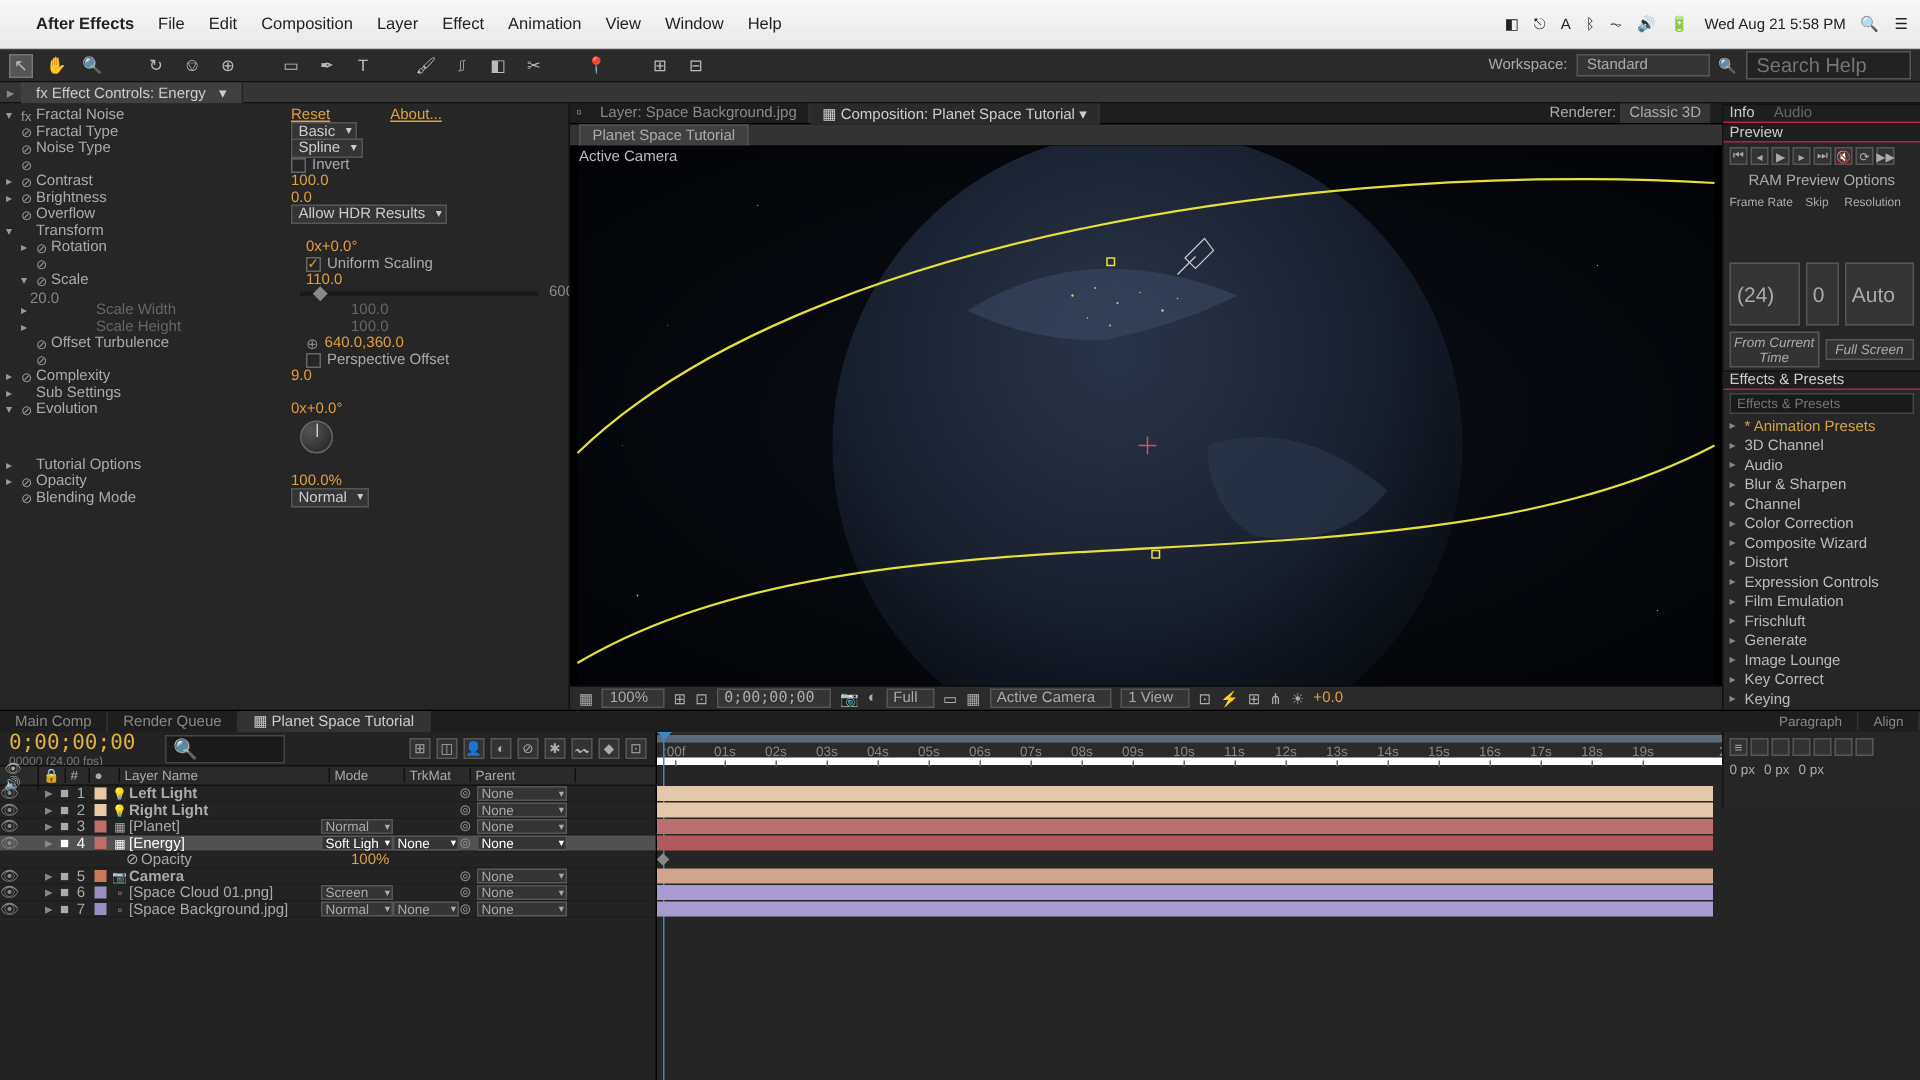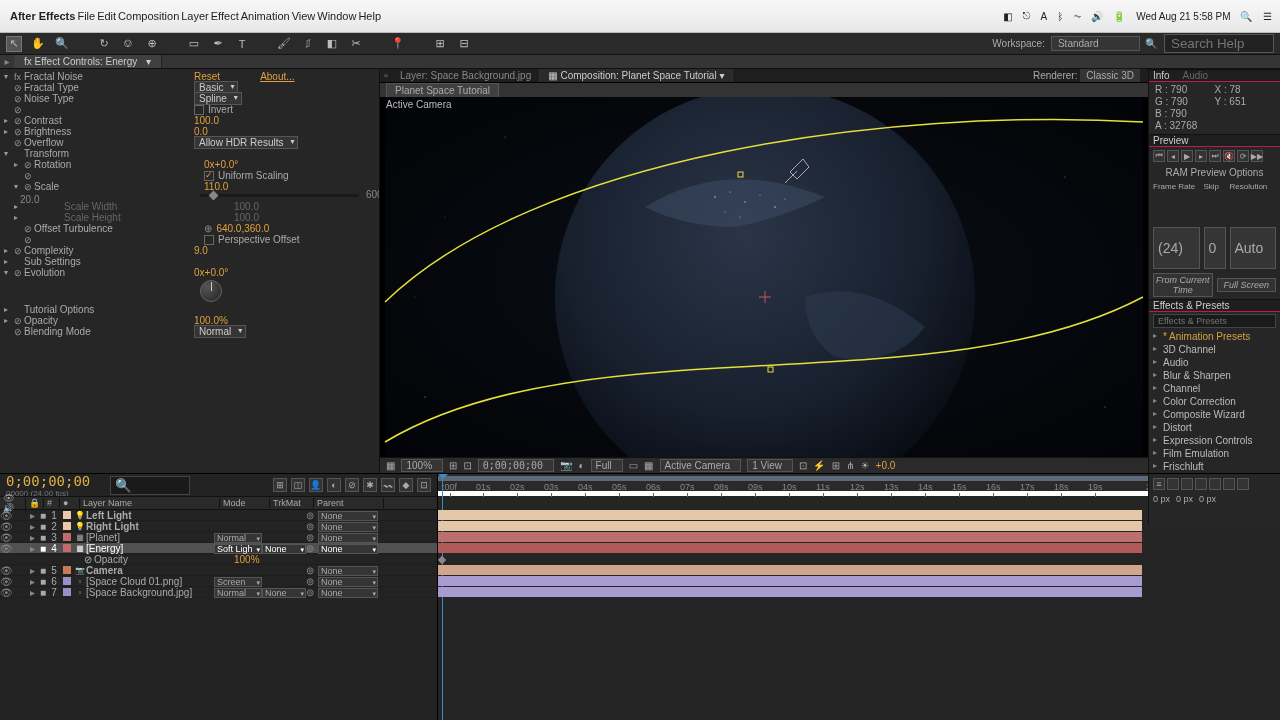--- a/index.html
+++ b/index.html
@@ -1,17 +1,17 @@
 <!DOCTYPE html>
 <html><head>
 <meta charset="utf-8">
 <style>
 * { margin: 0; padding: 0; box-sizing: border-box; font-family: "Lucida Grande", Arial, sans-serif; }
 body { background: #1e1e1e; color: #aaa; font-size: 10px; width: 1280px; height: 720px; overflow: hidden; position: relative; }
-.menubar { height: 18px; background: linear-gradient(#f8f8f8,#e8e8e8); display: flex; align-items: center; padding: 16px 8px; color: #222; font-size: 11px; gap: 2px; border-bottom: 1px solid #bbb; }
+.menubar { height: 18px; background: linear-gradient(#f8f8f8,#e8e8e8); display: flex; align-items: center; padding: 16px 8px; color: #222; font-size: 11px; gap: 16px; border-bottom: 1px solid #bbb; }
 .menubar .apple { font-size: 13px; }
 .menubar .appname { font-weight: bold; }
 .menubar .right { margin-left: auto; display: flex; gap: 10px; align-items: center; font-size: 10px; }
 .toolbar { height: 22px; background: #2a2a2a; border-bottom: 1px solid #111; display: flex; align-items: center; padding: 0 6px; gap: 8px; }
 .toolbar .tool { width: 16px; height: 16px; display:flex; align-items:center; justify-content:center; color:#bbb; font-size:11px; cursor:pointer; }
 .toolbar .tool.sel { background:#555; border:1px solid #777; }
 .toolbar .spacer { width: 10px; }
 .toolbar .right { margin-left: auto; display: flex; align-items: center; gap: 6px; color:#aaa; }
 .toolbar .ws-dd { background:#353535; border:1px solid #555; padding:1px 40px 1px 6px; font-size:10px; }
 .toolbar .search { background:#222; border:1px solid #555; padding:1px 6px; width:110px; }
@@ -390,32 +390,20 @@
       <span>⚡</span>
       <span>⊞</span>
       <span>⋔</span>
       <span>☀</span>
       <span style="color:#e0a040;">+0.0</span>
     </div>
   </div>
 
   <div class="right-panel">
     <div class="rp-sec-h"><span>Info</span> <span style="color:#666; margin-left:10px;">Audio</span></div>
-    <div class="rp-info">
-      <div class="col">
-        <div>R : 790</div>
-        <div>G : 790</div>
-        <div>B : 790</div>
-        <div>A : 32768</div>
-      </div>
-      <div class="col">
-        <div>X : 78</div>
-        <div>Y : 651</div>
-      </div>
-    </div>
     <div class="rp-sec-h">Preview</div>
     <div class="rp-btns">
       <div class="b">⏮</div>
       <div class="b">◂</div>
       <div class="b">▶</div>
       <div class="b">▸</div>
       <div class="b">⏭</div>
       <div class="b">🔇</div>
       <div class="b">⟳</div>
       <div class="b">▶▶</div>
@@ -451,20 +439,30 @@
         <div class="ep-item">Frischluft</div>
         <div class="ep-item">Generate</div>
         <div class="ep-item">Image Lounge</div>
         <div class="ep-item">Key Correct</div>
         <div class="ep-item">Keying</div>
       </div>
   </div>
 </div>
 
 <div class="lower">
+  <div class="tl-tabs">
+    <div class="tt">Main Comp</div>
+    <div class="tt">Render Queue</div>
+    <div class="tt active"><span>▦</span> <span>Planet Space Tutorial</span></div>
+
+    <div style="margin-left:auto; display:flex; font-size:9px;">
+      <div class="tt">Paragraph</div>
+      <div class="tt">Align</div>
+    </div>
+  </div>
   <div class="tl-area">
     <div class="tl-left">
       <div class="tl-time">
         <div>
           <div class="tc">0;00;00;00</div>
           <div style="font-size:8px; color:#777;">00000 (24.00 fps)</div>
         </div>
         <input class="srch" placeholder="🔍" style="">
         <div class="icons">
           <div class="i">⊞</div>

